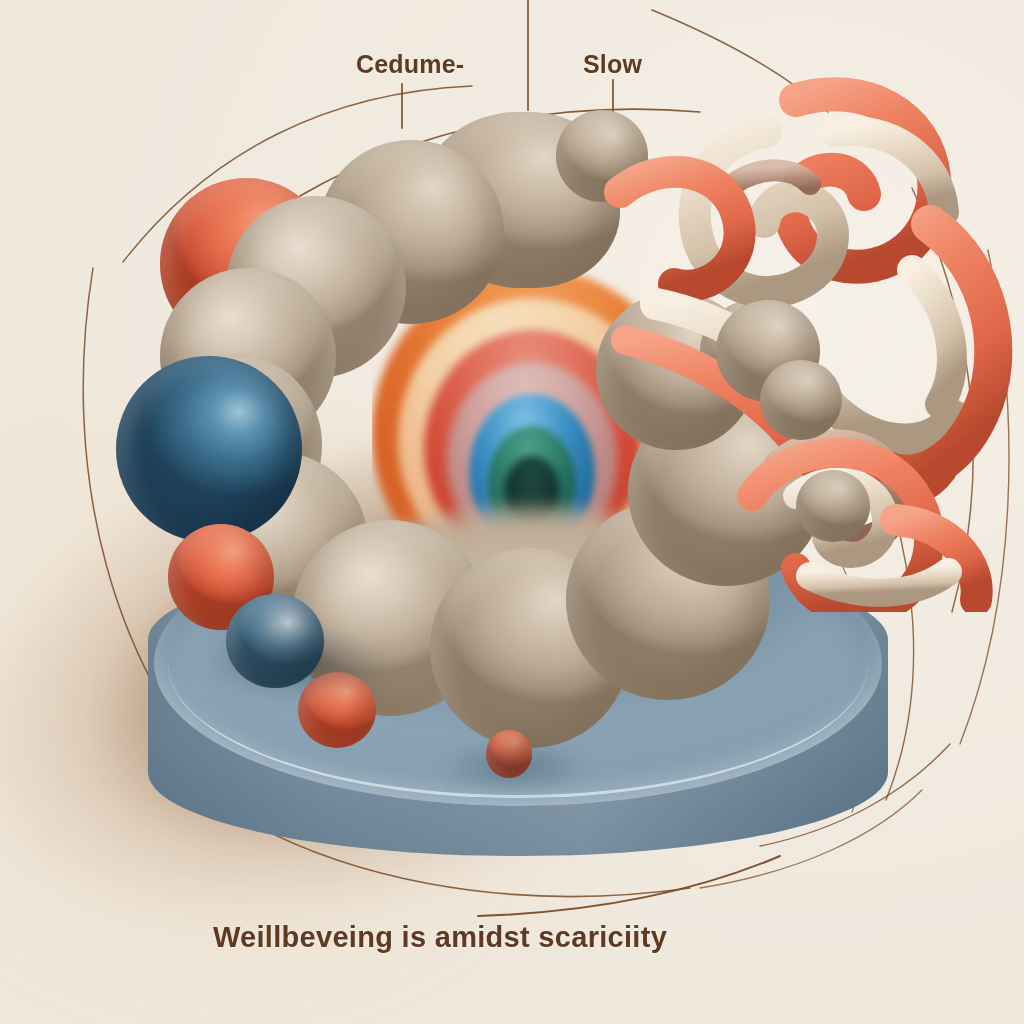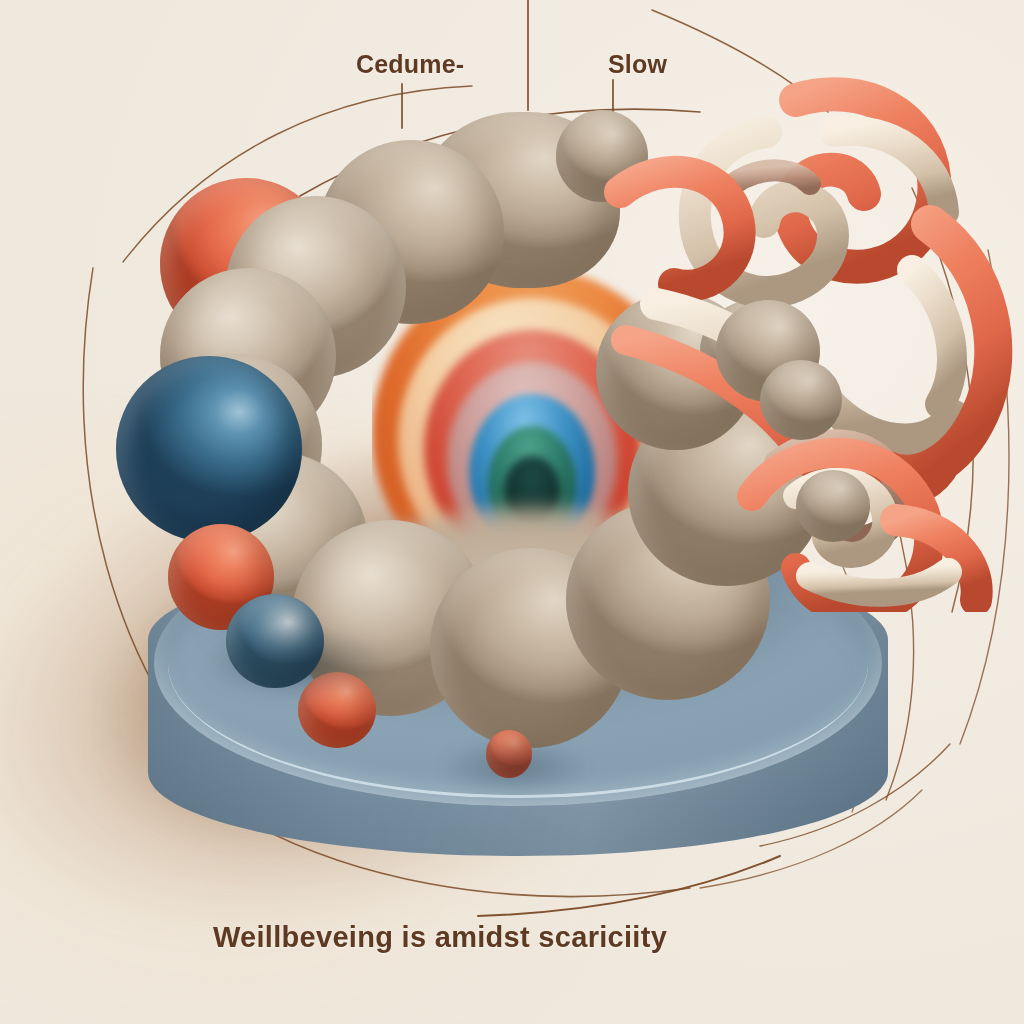--- a/index.html
+++ b/index.html
@@ -206,21 +206,21 @@
   
   .lbl {
     position: absolute;
     color: #5d3a21;
     font-weight: bold;
     letter-spacing: .2px;
     white-space: nowrap;
     text-shadow: 0 1px 1px rgba(255,255,255,.55);
   }
   #label-cedume { left: 356px; top: 50px; font-size: 25px; }
-  #label-slow   { left: 608px; top: 50px; font-size: 25px; }
+  #label-slow   { left: 583px; top: 50px; font-size: 25px; }
   #caption {
     position: absolute;
     left: 0; top: 921px;
     width: 880px;
     text-align: center;
     color: #5d3a21;
     font-size: 29px;
     font-weight: bold;
     letter-spacing: .3px;
     text-shadow: 0 1px 2px rgba(255,255,255,.6);

